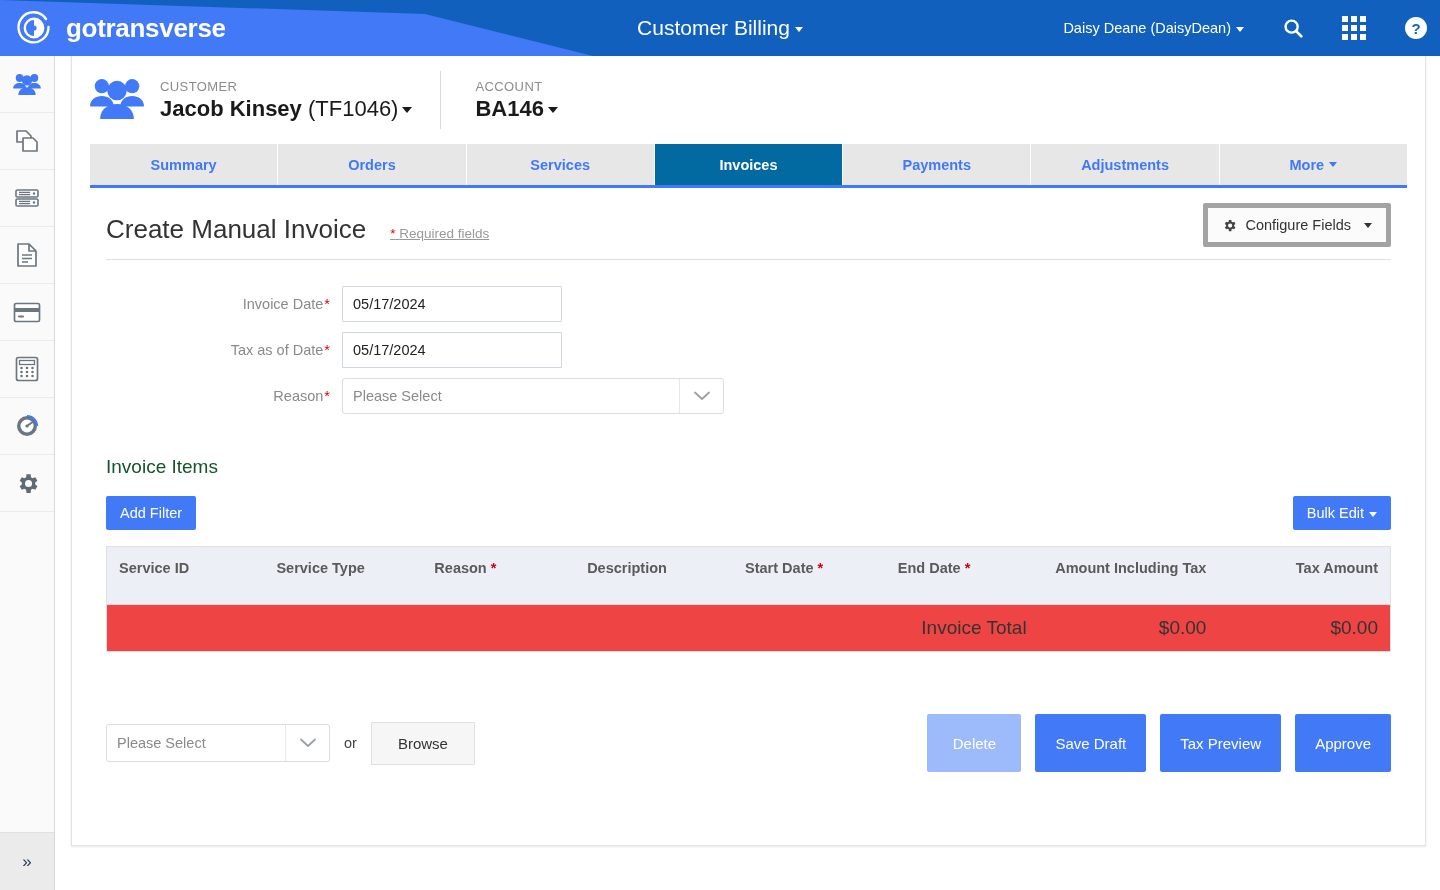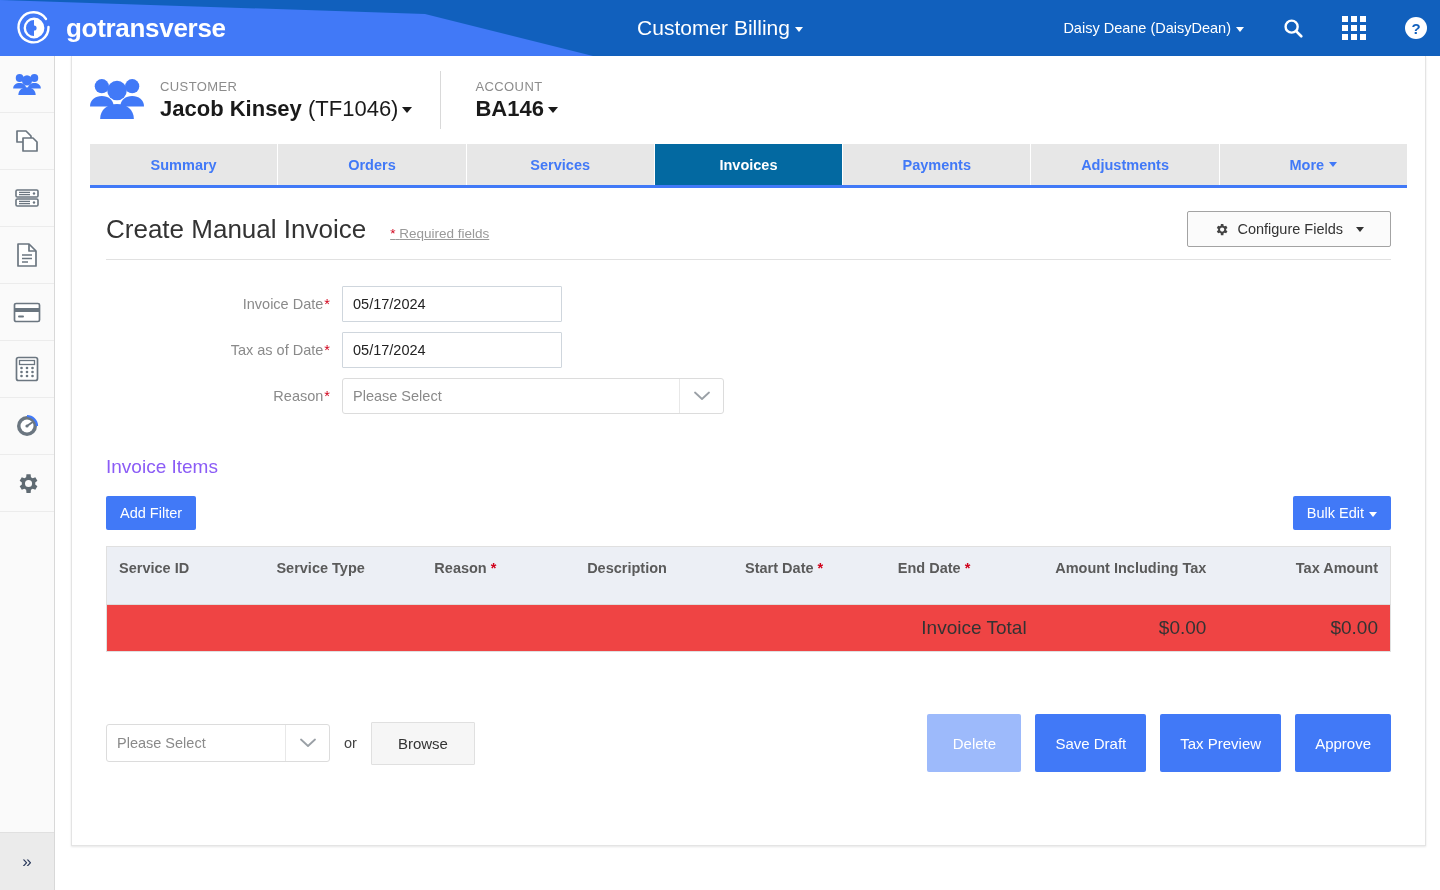--- a/index.html
+++ b/index.html
@@ -124,22 +124,22 @@
   .page-head {
     display: flex; align-items: flex-end; margin: 26px 34px 0 34px;
     padding-bottom: 14px; border-bottom: 1px solid #e1e1e1;
     position: relative;
   }
   .page-title { font-size: 26px; color: #333333; font-weight: normal; }
   .req-note { font-size: 13.5px; color: #999999; margin-left: 24px; margin-bottom: 4px; text-decoration: underline; }
   .req-star { color: #d0021b; }
   .cfg-btn {
     position: absolute; right: 0; bottom: 12px;
-    background: #fbfbfb; border: 1px solid #a3a3a3;
-    padding: 9px 26px; font-size: 14.5px; color: #333333; cursor: pointer;
+    background: #fbfbfb; border: 5px solid #a3a3a3;
+    padding: 9px 14px; font-size: 14.5px; color: #333333; cursor: pointer;
     display: flex; align-items: center; gap: 8px; border-radius: 2px;
   }
 
   
   .form { margin: 26px 0 0 0; }
   .form-row { display: flex; align-items: center; margin-bottom: 10px; }
   .form-label {
     width: 270px; text-align: right; padding-right: 12px;
     font-size: 14.5px; color: #8a8a8a;
   }
@@ -157,21 +157,21 @@
   }
   .select-arrow {
     position: absolute; right: 0; top: 0; bottom: 0; width: 44px;
     border-left: 1px solid #e8e8e8;
     display: flex; align-items: center; justify-content: center;
     color: #9aa0a6;
   }
 
   
   .section-title {
-    margin: 42px 0 4px 34px; font-size: 19px; color: #8b5cf6;
+    margin: 42px 0 4px 34px; font-size: 19px; color: #14532d;
   }
   .items-bar {
     display: flex; align-items: center; justify-content: space-between;
     margin: 18px 34px 0 34px;
   }
   .btn-blue {
     background: #4179f7; color: #fff; border: none; border-radius: 2px;
     padding: 9px 14px; font-size: 14.5px; cursor: pointer;
     font-family: "Liberation Sans", sans-serif;
   }

